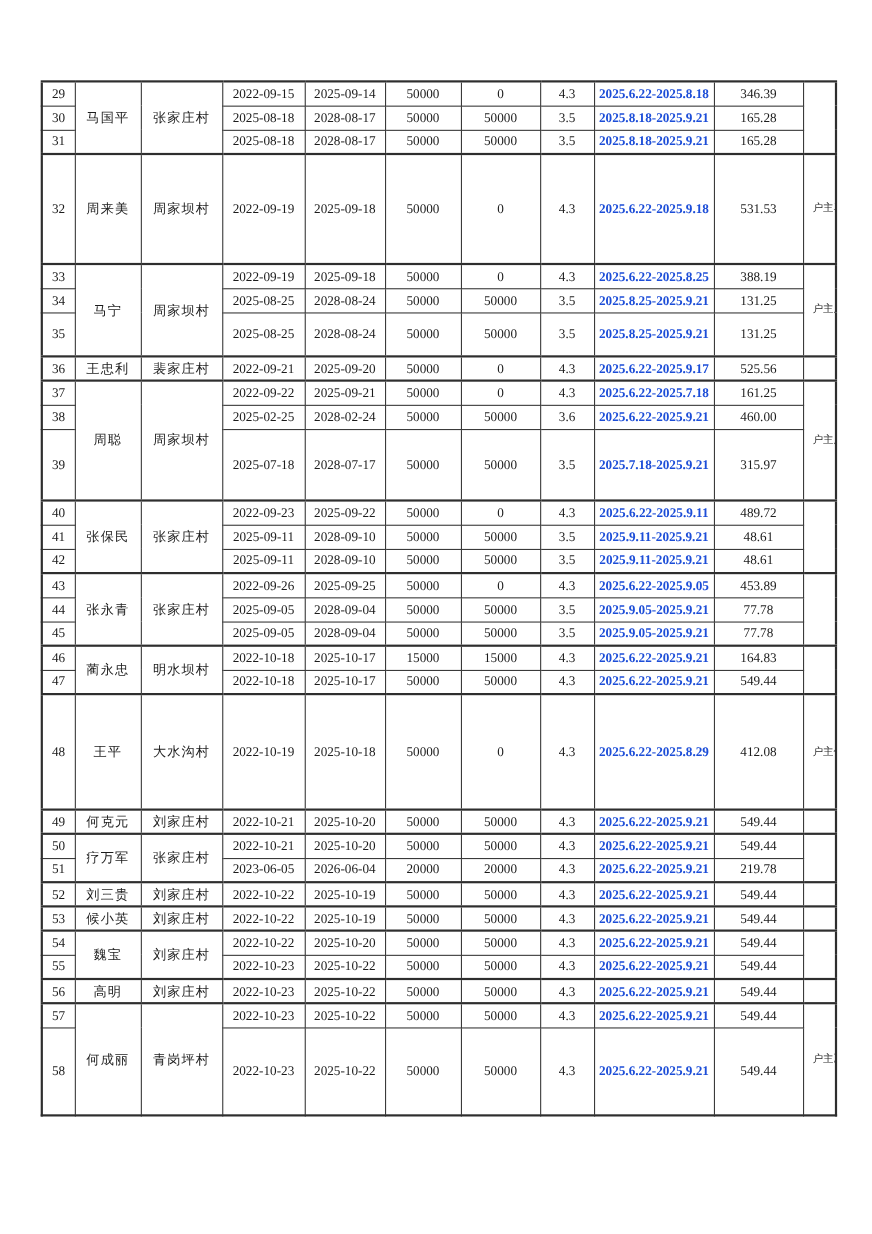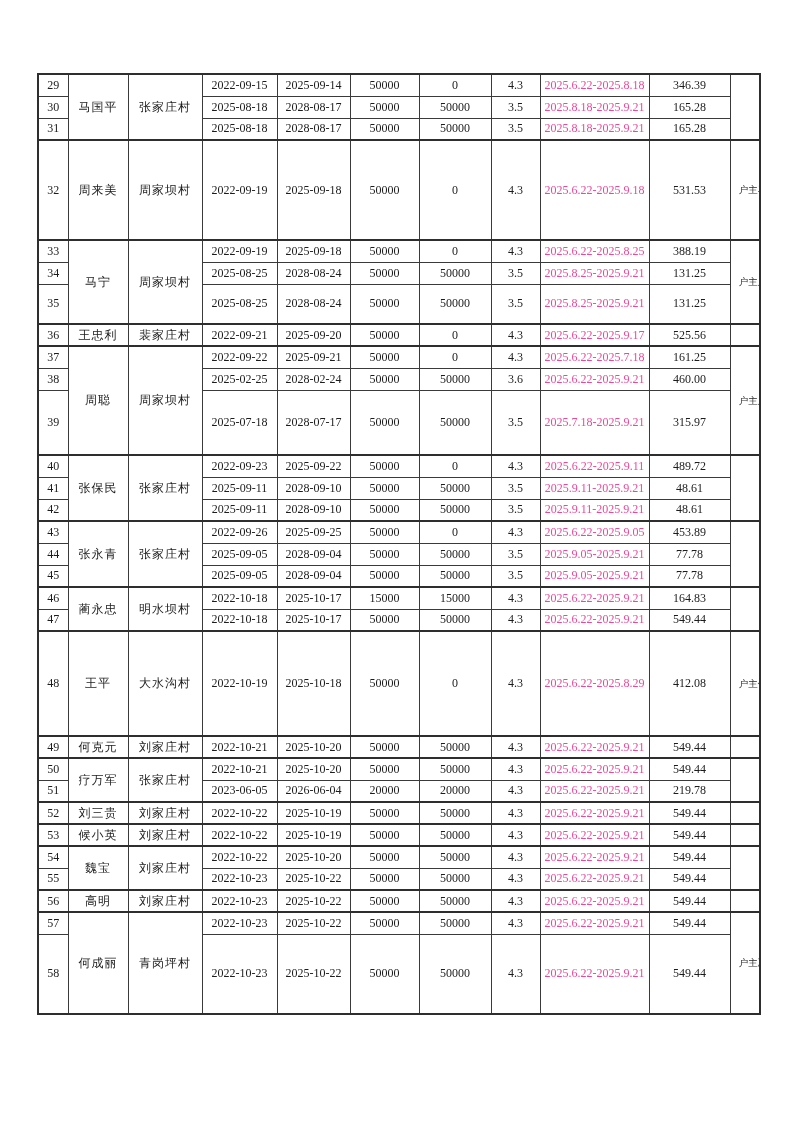--- a/index.html
+++ b/index.html
@@ -34,21 +34,21 @@
     vertical-align: middle;
     padding: 0;
     font-size: 12px;
     overflow: hidden;
     white-space: nowrap;
   }
   tr.group-start td {
     border-top: 2px solid #2e2e2e;
   }
   td.cell-name   { font-size: 12.5px; letter-spacing: 1px; }
-  td.cell-period { font-size: 8px; color: #ec4899; }
+  td.cell-period { font-size: 8px; color: #1d4ed8; font-weight: bold; }
   td.cell-interest { font-size: 12.5px; }
   td.cell-note { white-space: normal; }
   .note-text {
     display: inline-block;
     width: 12px;
     font-size: 9.5px;
     line-height: 20px;
     word-break: break-all;
     vertical-align: middle;
     color: #2a2a2a;

